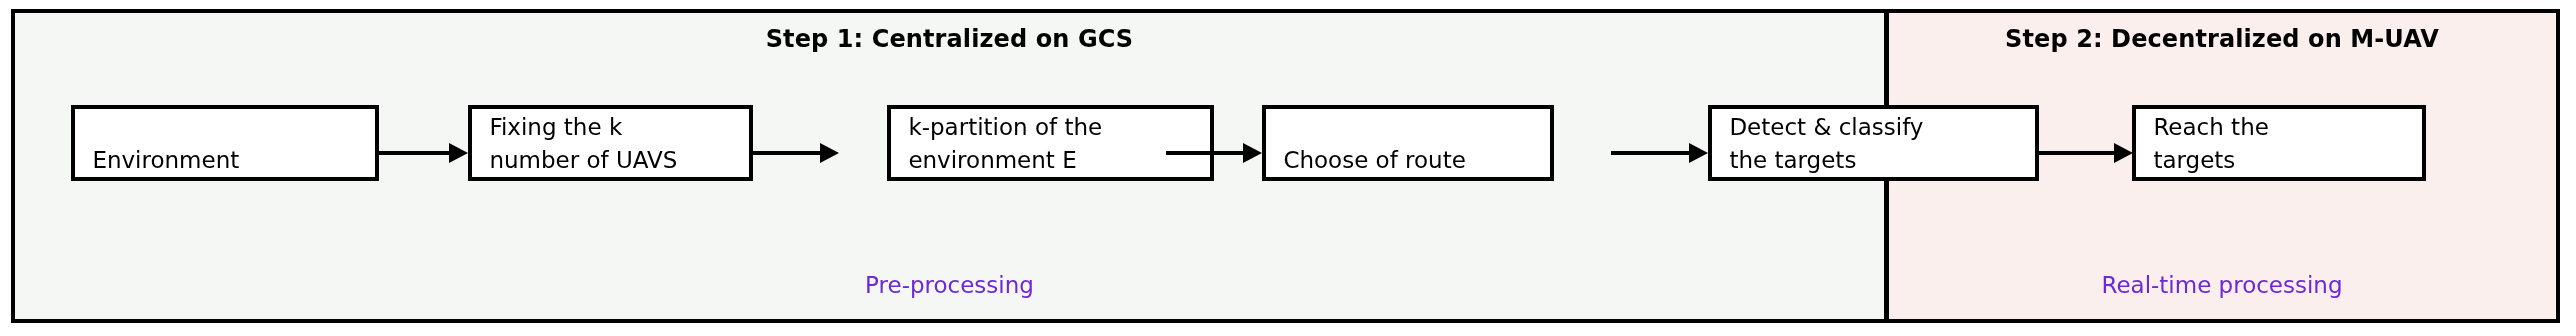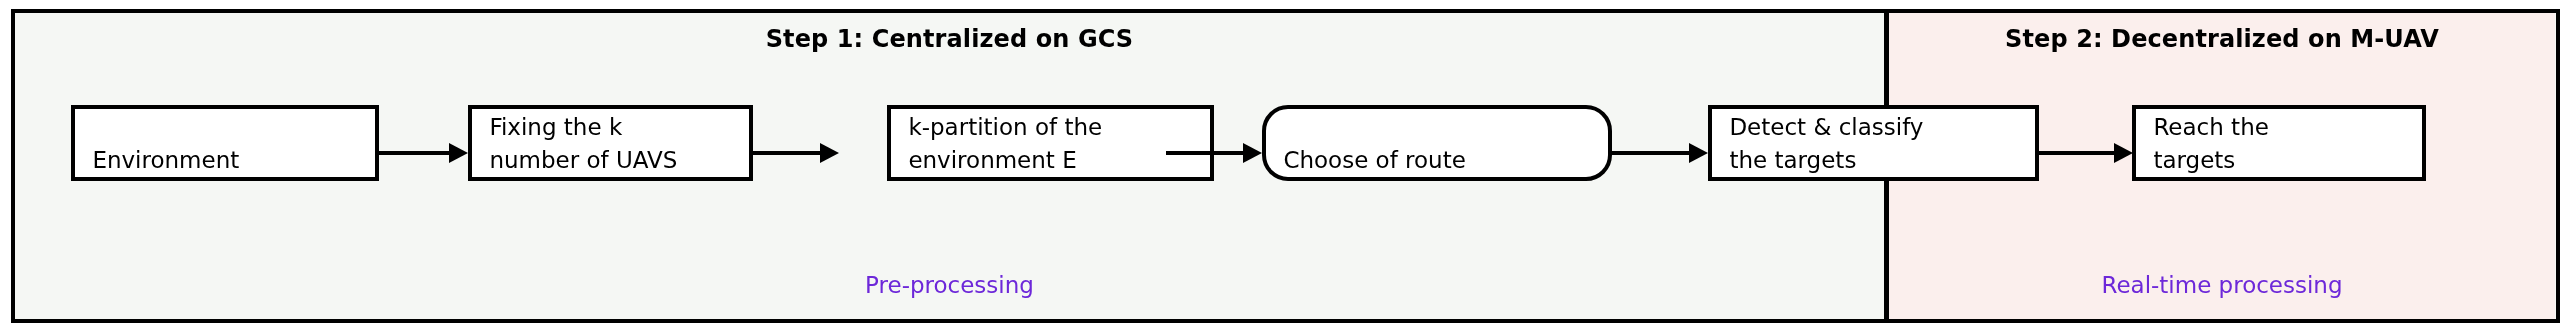--- a/index.html
+++ b/index.html
@@ -93,21 +93,21 @@
     padding-right: 9.5px;
     font-size: 23px;
     line-height: 1.42;
     color: #000000;
     text-align: left;
   }
 
   .box-1 { left: 56px;   width: 308px; }
   .box-2 { left: 453px;  width: 285px; }
   .box-3 { left: 872px; width: 327px; }
-  .box-4 { left: 1247px; width: 350px; border-radius: 26px; }
+  .box-4 { left: 1247px; width: 292px; }
   .box-5 { left: 1693px; width: 331px; }
   .box-6 { left: 2117px; width: 294px; }
 
   
   .arrow {
     position: absolute;
     top: 130px;
     height: 20.6px;
     z-index: 6;
   }

